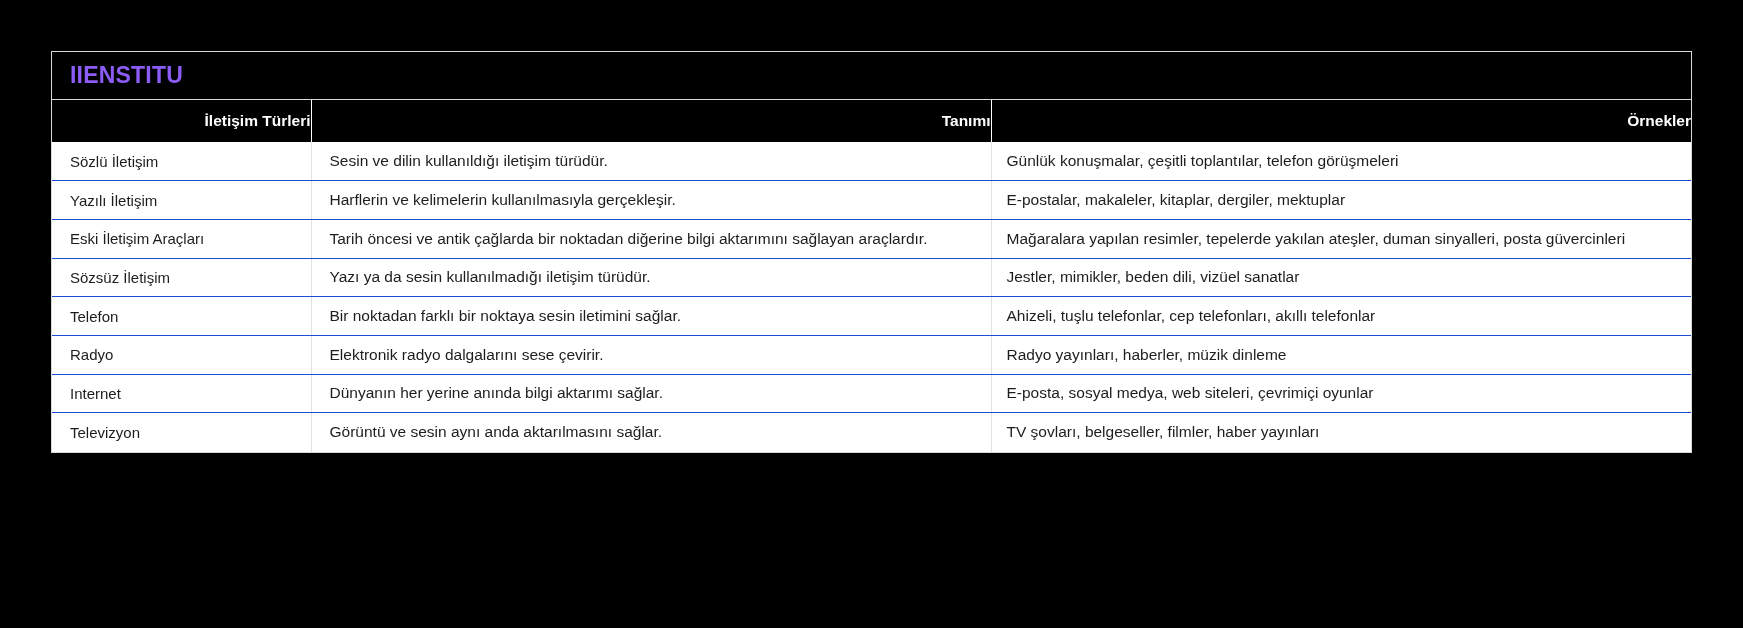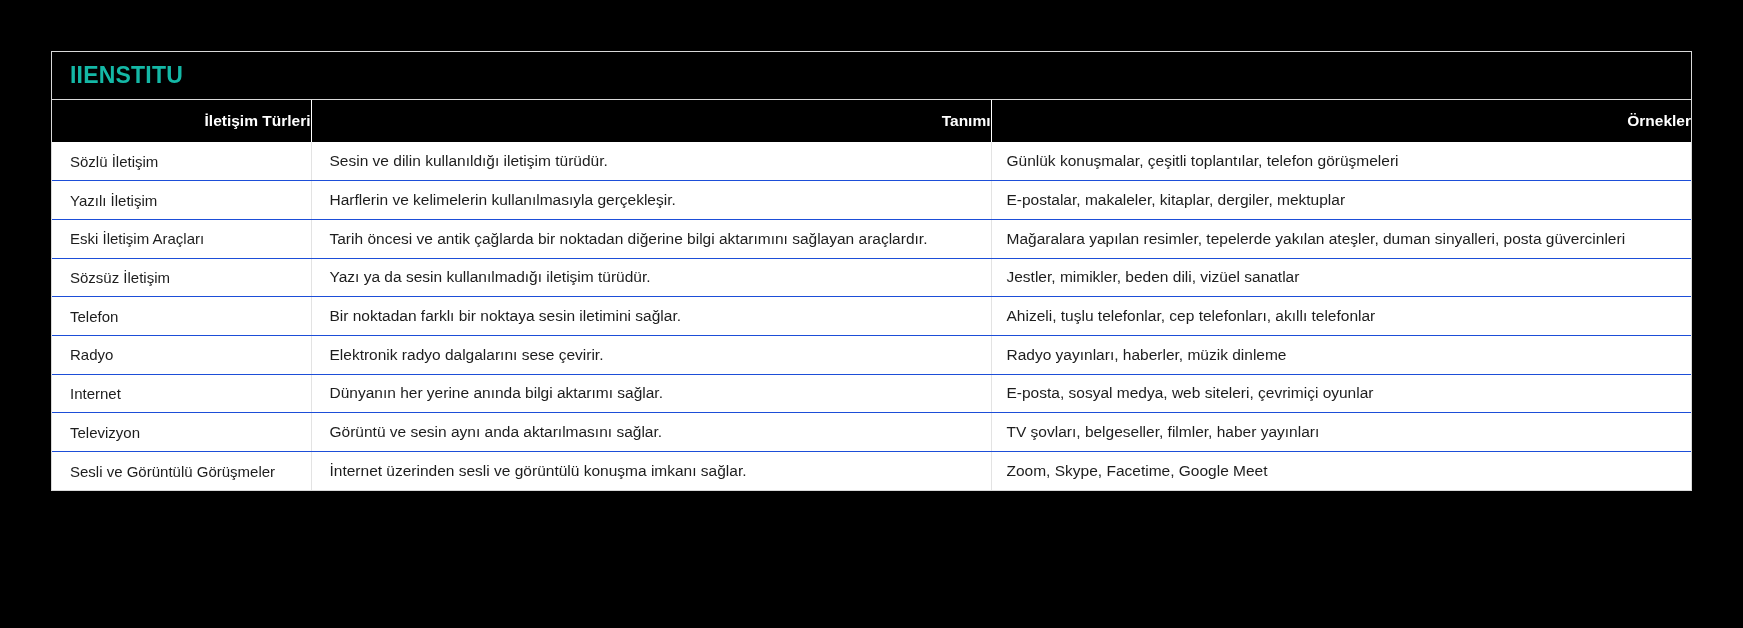--- a/index.html
+++ b/index.html
@@ -32,21 +32,21 @@
   .brand-bar {
     background: #000000;
     height: 48px;
     display: flex;
     align-items: center;
     padding: 0 0 0 18px;
     box-sizing: border-box;
     border-bottom: 1px solid #d9d9d9;
   }
   .brand-title {
-    color: #14b8a6;
+    color: #8b5cf6;
     font-size: 23px;
     font-weight: bold;
     letter-spacing: 0.2px;
     line-height: 1;
   }
   table.data-table {
     border-collapse: collapse;
     width: 100%;
     table-layout: fixed;
   }
@@ -142,22 +142,17 @@
         <tr>
           <td class="col-type">Internet</td>
           <td>Dünyanın her yerine anında bilgi aktarımı sağlar.</td>
           <td>E-posta, sosyal medya, web siteleri, çevrimiçi oyunlar</td>
         </tr>
         <tr>
           <td class="col-type">Televizyon</td>
           <td>Görüntü ve sesin aynı anda aktarılmasını sağlar.</td>
           <td>TV şovları, belgeseller, filmler, haber yayınları</td>
         </tr>
-        <tr>
-          <td class="col-type">Sesli ve Görüntülü Görüşmeler</td>
-          <td>İnternet üzerinden sesli ve görüntülü konuşma imkanı sağlar.</td>
-          <td>Zoom, Skype, Facetime, Google Meet</td>
-        </tr>
       </tbody>
     </table>
 
   </div>
 </div>
 
 </body></html>

